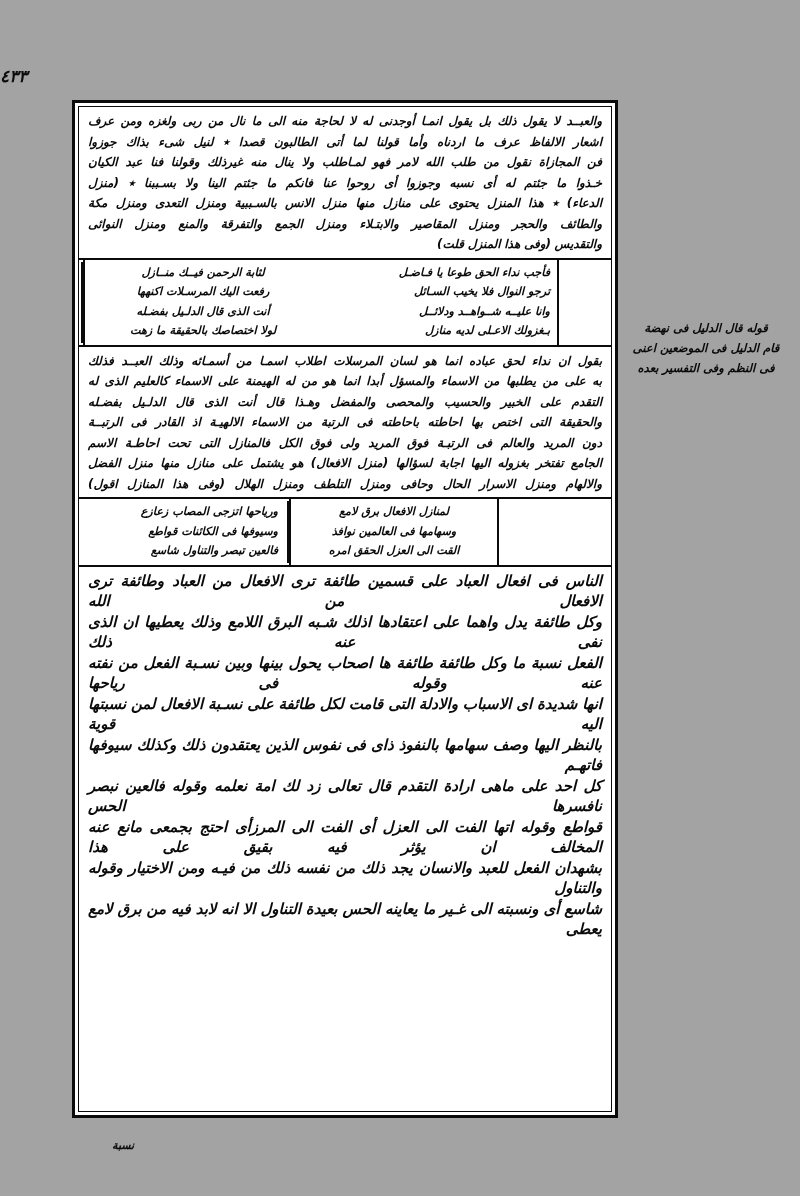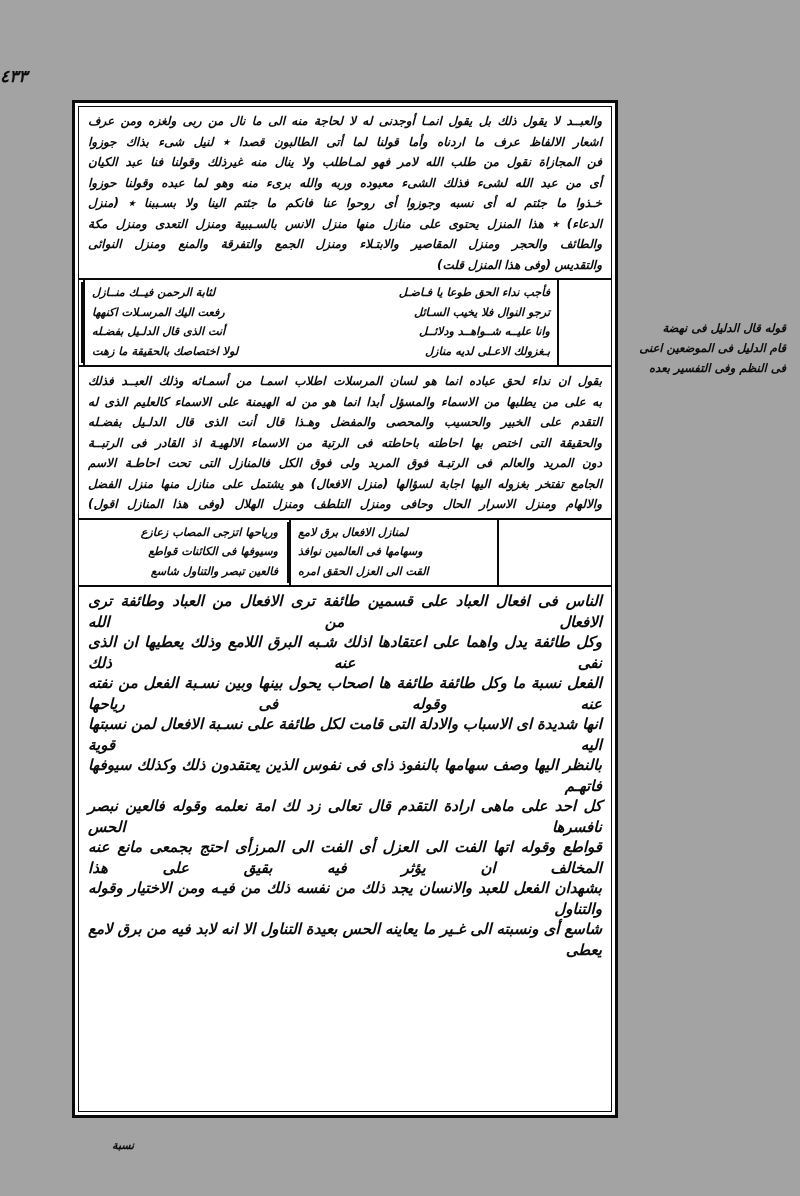--- a/index.html
+++ b/index.html
@@ -104,34 +104,34 @@
   }
   .verse-line {
     font-family: "DejaVu Sans", sans-serif;
     font-size: 11.2px;
     font-weight: 600;
     line-height: 19.5px;
     color: #0a0a0a;
     white-space: nowrap;
     letter-spacing: -0.2px;
   }
-  .verse-col.col-right .verse-line { text-align: left; }
+  .verse-col.col-right .verse-line { text-align: center; }
   .verse-col.col-left  .verse-line { text-align: right; }
 
   
   .verse-table.table-2 .verse-spacer { flex: 0 0 112px; }
 
   
   #margin-note {
     position: absolute;
     top: 318px;
     right: 14px;
     width: 160px;
     direction: rtl;
-    text-align: right;
+    text-align: center;
     font-family: "DejaVu Sans", sans-serif;
     font-size: 11.6px;
     font-weight: 600;
     line-height: 20px;
     color: #0a0a0a;
     letter-spacing: -0.2px;
   }
   #margin-note .ml { display: block; white-space: nowrap; }
 
   
@@ -153,21 +153,20 @@
 
   <div id="folio-number">٤٣٣</div>
 
   <div id="frame-outer">
     <div id="frame-inner">
 
       <div class="text-block">
         <p>والعبــد لا يقول ذلك بل يقول انمـا أوجدنى له لا لحاجة منه الى ما نال من ربى ولغزه ومن عرف</p>
         <p>اشعار الالفاظ عرف ما اردناه وأما قولنا        لما أتى الطالبون قصدا  ٭  لنيل شىء بذاك جوزوا</p>
         <p>فن المجازاة نقول من طلب الله لامر فهو لمـاطلب ولا ينال منه غيرذلك وقولنا فنا عبد الكيان</p>
-        <p>أى من عبد الله لشىء فذلك الشىء معبوده وربه والله برىء منه وهو لما عبده وقولنا حوزوا</p>
         <p>خـذوا ما جئتم له أى نسبه وجوزوا أى روحوا عنا فانكم ما جئتم الينا ولا بسـببنا  ٭ (منزل</p>
         <p>الدعاء) ٭ هذا المنزل يحتوى على منازل منها منزل الانس بالسـببية ومنزل التعدى ومنزل مكة</p>
         <p>والطائف والحجر ومنزل المقاصير والابتـلاء ومنزل الجمع والتفرقة والمنع ومنزل النوائى</p>
         <p style="text-align-last:right">والتقديس (وفى هذا المنزل قلت)</p>
       </div>
 
       <div class="verse-table table-1">
         <div class="verse-col col-right">
           <div class="verse-line">لثابة الرحمن فيــك منــازل</div>
           <div class="verse-line">رفعت اليك المرسـلات اكنهها</div>

